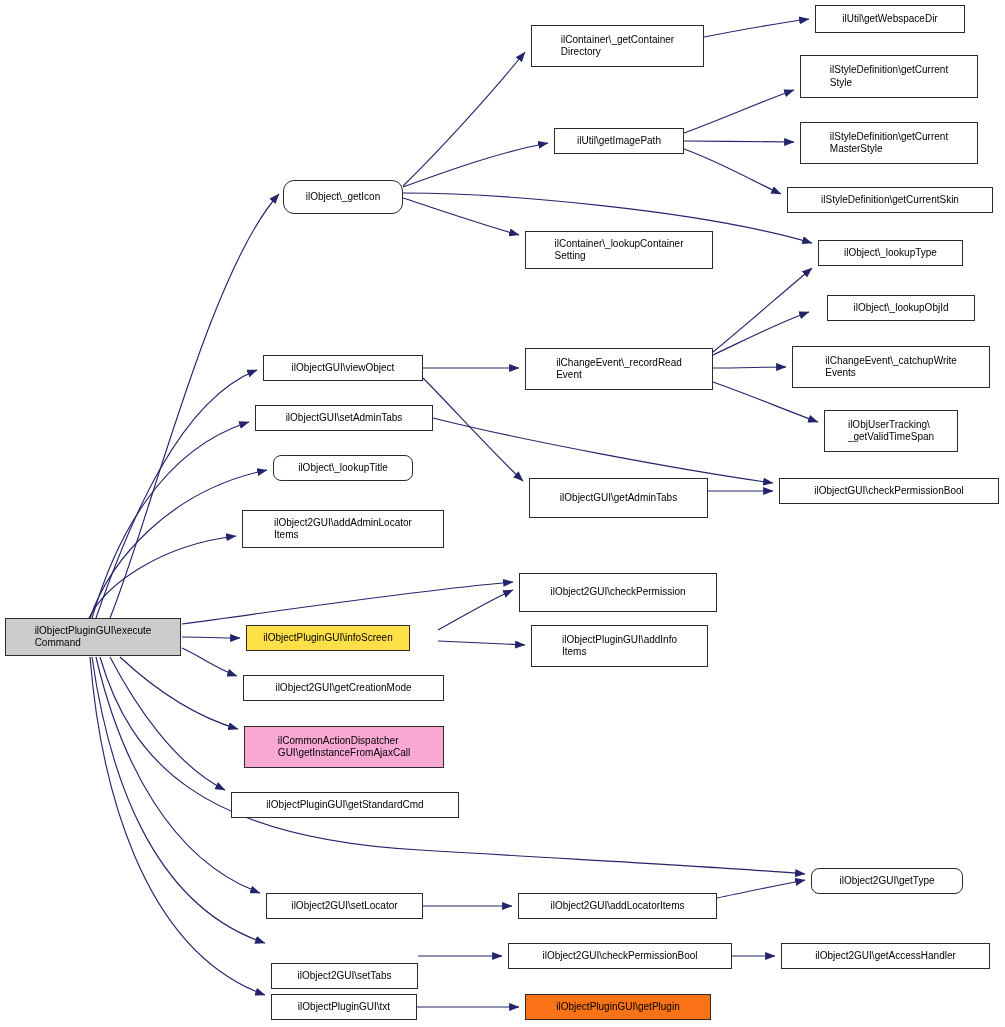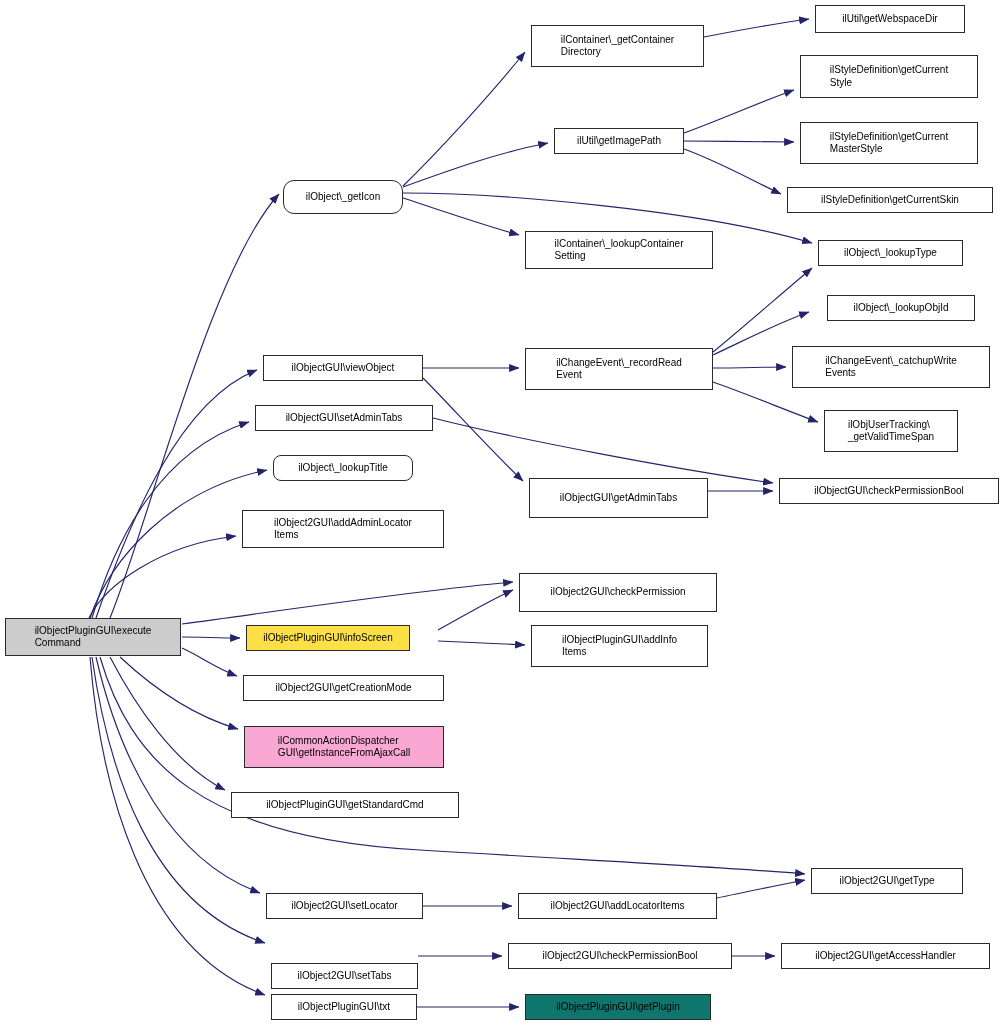--- a/index.html
+++ b/index.html
@@ -93,22 +93,22 @@
       <div class="node" style="left: 242px; top: 510px; width: 202px; height: 38px; background: rgb(255, 255, 255); border-color: rgb(43, 43, 43); color: rgb(0, 0, 0);">ilObject2GUI\addAdminLocator
 Items</div>
       <div class="node" style="left: 519px; top: 573px; width: 198px; height: 39px; background: rgb(255, 255, 255); border-color: rgb(43, 43, 43); color: rgb(0, 0, 0);">ilObject2GUI\checkPermission</div>
       <div class="node" style="left: 246px; top: 625px; width: 164px; height: 26px; background: #fde047; border-color: rgb(43, 43, 43); color: rgb(0, 0, 0);">ilObjectPluginGUI\infoScreen</div>
       <div class="node" style="left: 531px; top: 625px; width: 177px; height: 42px; background: rgb(255, 255, 255); border-color: rgb(43, 43, 43); color: rgb(0, 0, 0);">ilObjectPluginGUI\addInfo
 Items</div>
       <div class="node" style="left: 243px; top: 675px; width: 201px; height: 26px; background: rgb(255, 255, 255); border-color: rgb(43, 43, 43); color: rgb(0, 0, 0);">ilObject2GUI\getCreationMode</div>
       <div class="node" style="left: 244px; top: 726px; width: 200px; height: 42px; background: #f9a8d4; border-color: rgb(43, 43, 43); color: rgb(0, 0, 0);">ilCommonActionDispatcher
 GUI\getInstanceFromAjaxCall</div>
       <div class="node" style="left: 231px; top: 792px; width: 228px; height: 26px; background: rgb(255, 255, 255); border-color: rgb(43, 43, 43); color: rgb(0, 0, 0);">ilObjectPluginGUI\getStandardCmd</div>
-      <div class="node" style="left: 811px; top: 868px; width: 152px; height: 26px; background: rgb(255, 255, 255); border-color: rgb(43, 43, 43); color: rgb(0, 0, 0);">ilObject2GUI\getType</div>
+      <div class="node" style="left: 811px; top: 868px; width: 152px; height: 26px; background: rgb(255, 255, 255); border-color: rgb(43, 43, 43); color: rgb(0, 0, 0); border-radius: 8px;">ilObject2GUI\getType</div>
       <div class="node" style="left: 266px; top: 893px; width: 157px; height: 26px; background: rgb(255, 255, 255); border-color: rgb(43, 43, 43); color: rgb(0, 0, 0);">ilObject2GUI\setLocator</div>
       <div class="node" style="left: 518px; top: 893px; width: 199px; height: 26px; background: rgb(255, 255, 255); border-color: rgb(43, 43, 43); color: rgb(0, 0, 0);">ilObject2GUI\addLocatorItems</div>
       <div class="node" style="left: 271px; top: 943px; width: 147px; height: 26px; background: rgb(255, 255, 255); border-color: rgb(43, 43, 43); color: rgb(0, 0, 0); margin-top: 20px;">ilObject2GUI\setTabs</div>
       <div class="node" style="left: 508px; top: 943px; width: 224px; height: 26px; background: rgb(255, 255, 255); border-color: rgb(43, 43, 43); color: rgb(0, 0, 0);">ilObject2GUI\checkPermissionBool</div>
       <div class="node" style="left: 781px; top: 943px; width: 209px; height: 26px; background: rgb(255, 255, 255); border-color: rgb(43, 43, 43); color: rgb(0, 0, 0);">ilObject2GUI\getAccessHandler</div>
       <div class="node" style="left: 271px; top: 994px; width: 146px; height: 26px; background: rgb(255, 255, 255); border-color: rgb(43, 43, 43); color: rgb(0, 0, 0);">ilObjectPluginGUI\txt</div>
-      <div class="node" style="left: 525px; top: 994px; width: 186px; height: 26px; background: #0f766e; border-color: rgb(43, 43, 43); color: rgb(0, 0, 0);">ilObjectPluginGUI\getPlugin</div>
+      <div class="node" style="left: 525px; top: 994px; width: 186px; height: 26px; background: #f97316; border-color: rgb(43, 43, 43); color: rgb(0, 0, 0);">ilObjectPluginGUI\getPlugin</div>
     </div>
 </div>
 
 </body></html>

